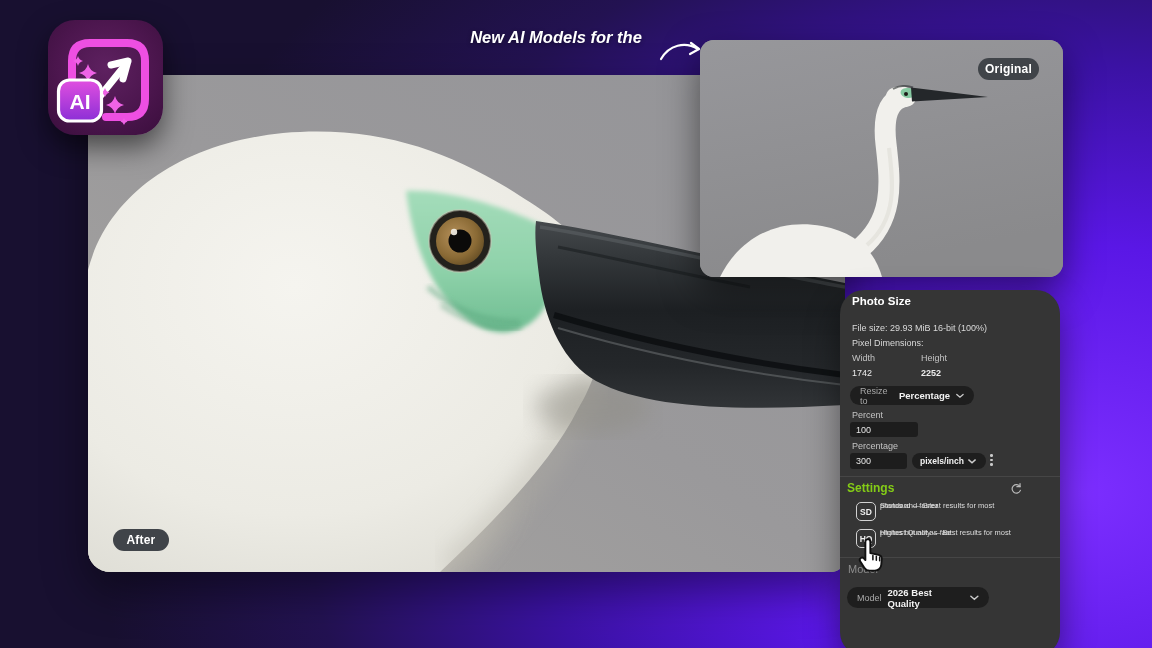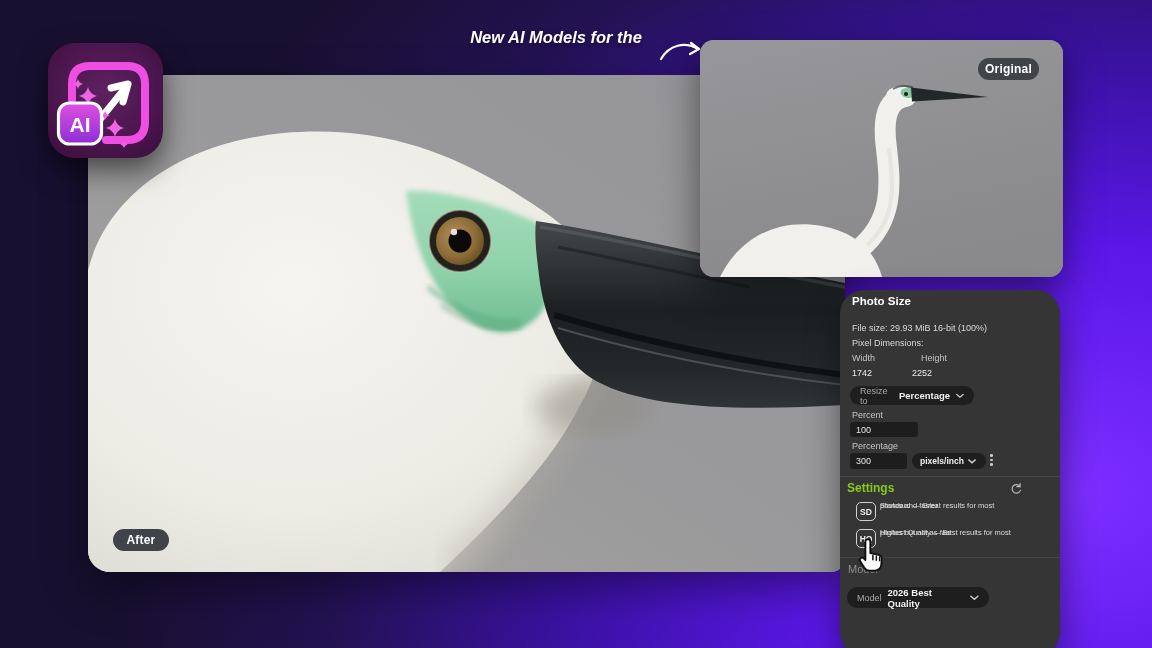--- a/index.html
+++ b/index.html
@@ -41,21 +41,20 @@
     color:#fff;font-style:italic;font-weight:bold;font-size:16.5px;line-height:19px;
     text-shadow:0 1px 4px rgba(0,0,0,.4);
   }
   .headline-arrow{position:absolute;left:659px;top:38px;}
   
   .app-icon{
     position:absolute;left:48px;top:20px;width:115px;height:115px;
     border-radius:27px;
     background:radial-gradient(circle at 50% 42%, #5e2160 0%, #4c164e 55%, #3a0e3c 100%);
     box-shadow:0 12px 28px rgba(0,0,0,.55);
-    margin-top:23px;
   }
   
   .panel{
     position:absolute;left:840px;top:290px;width:220px;height:366px;
     background:#353535;border-radius:24px;
     box-shadow:0 14px 34px rgba(0,0,0,.45);
     color:#ddd;
   }
   .panel *{position:absolute;box-sizing:border-box;}
   .p-title{left:12px;top:5px;font-size:11.5px;font-weight:bold;color:#fff;position:absolute;}
@@ -205,21 +204,21 @@
 </div>
 
 <div class="panel">
   <div class="p-title">Photo Size</div>
 
   <div class="p-line" style="left:12px;top:33px;">File size: 29.93 MiB 16-bit (100%)</div>
   <div class="p-line" style="left:12px;top:48px;">Pixel Dimensions:</div>
   <div class="p-label" style="left:12px;top:63px;">Width</div>
   <div class="p-label" style="left:81px;top:63px;">Height</div>
   <div class="p-value" style="left:12px;top:78px;">1742</div>
-  <div class="p-value" style="left:72px;top:78px;">2252</div>
+  <div class="p-value" style="left:81px;top:78px;font-weight:bold;">2252</div>
 
   <div class="pill" style="left:10px;top:96px;width:124px;">
     <span class="lab">Resize to</span>
     <span class="val">Percentage</span>
     <svg width="9" height="6" viewBox="0 0 10 6">
       <path d="M1 1l4 3.5L9 1" stroke="#ccc" stroke-width="1.6" fill="none" stroke-linecap="round"></path>
       </svg>
   </div>
 
   <div class="p-label" style="left:12px;top:120px;">Percent</div>

